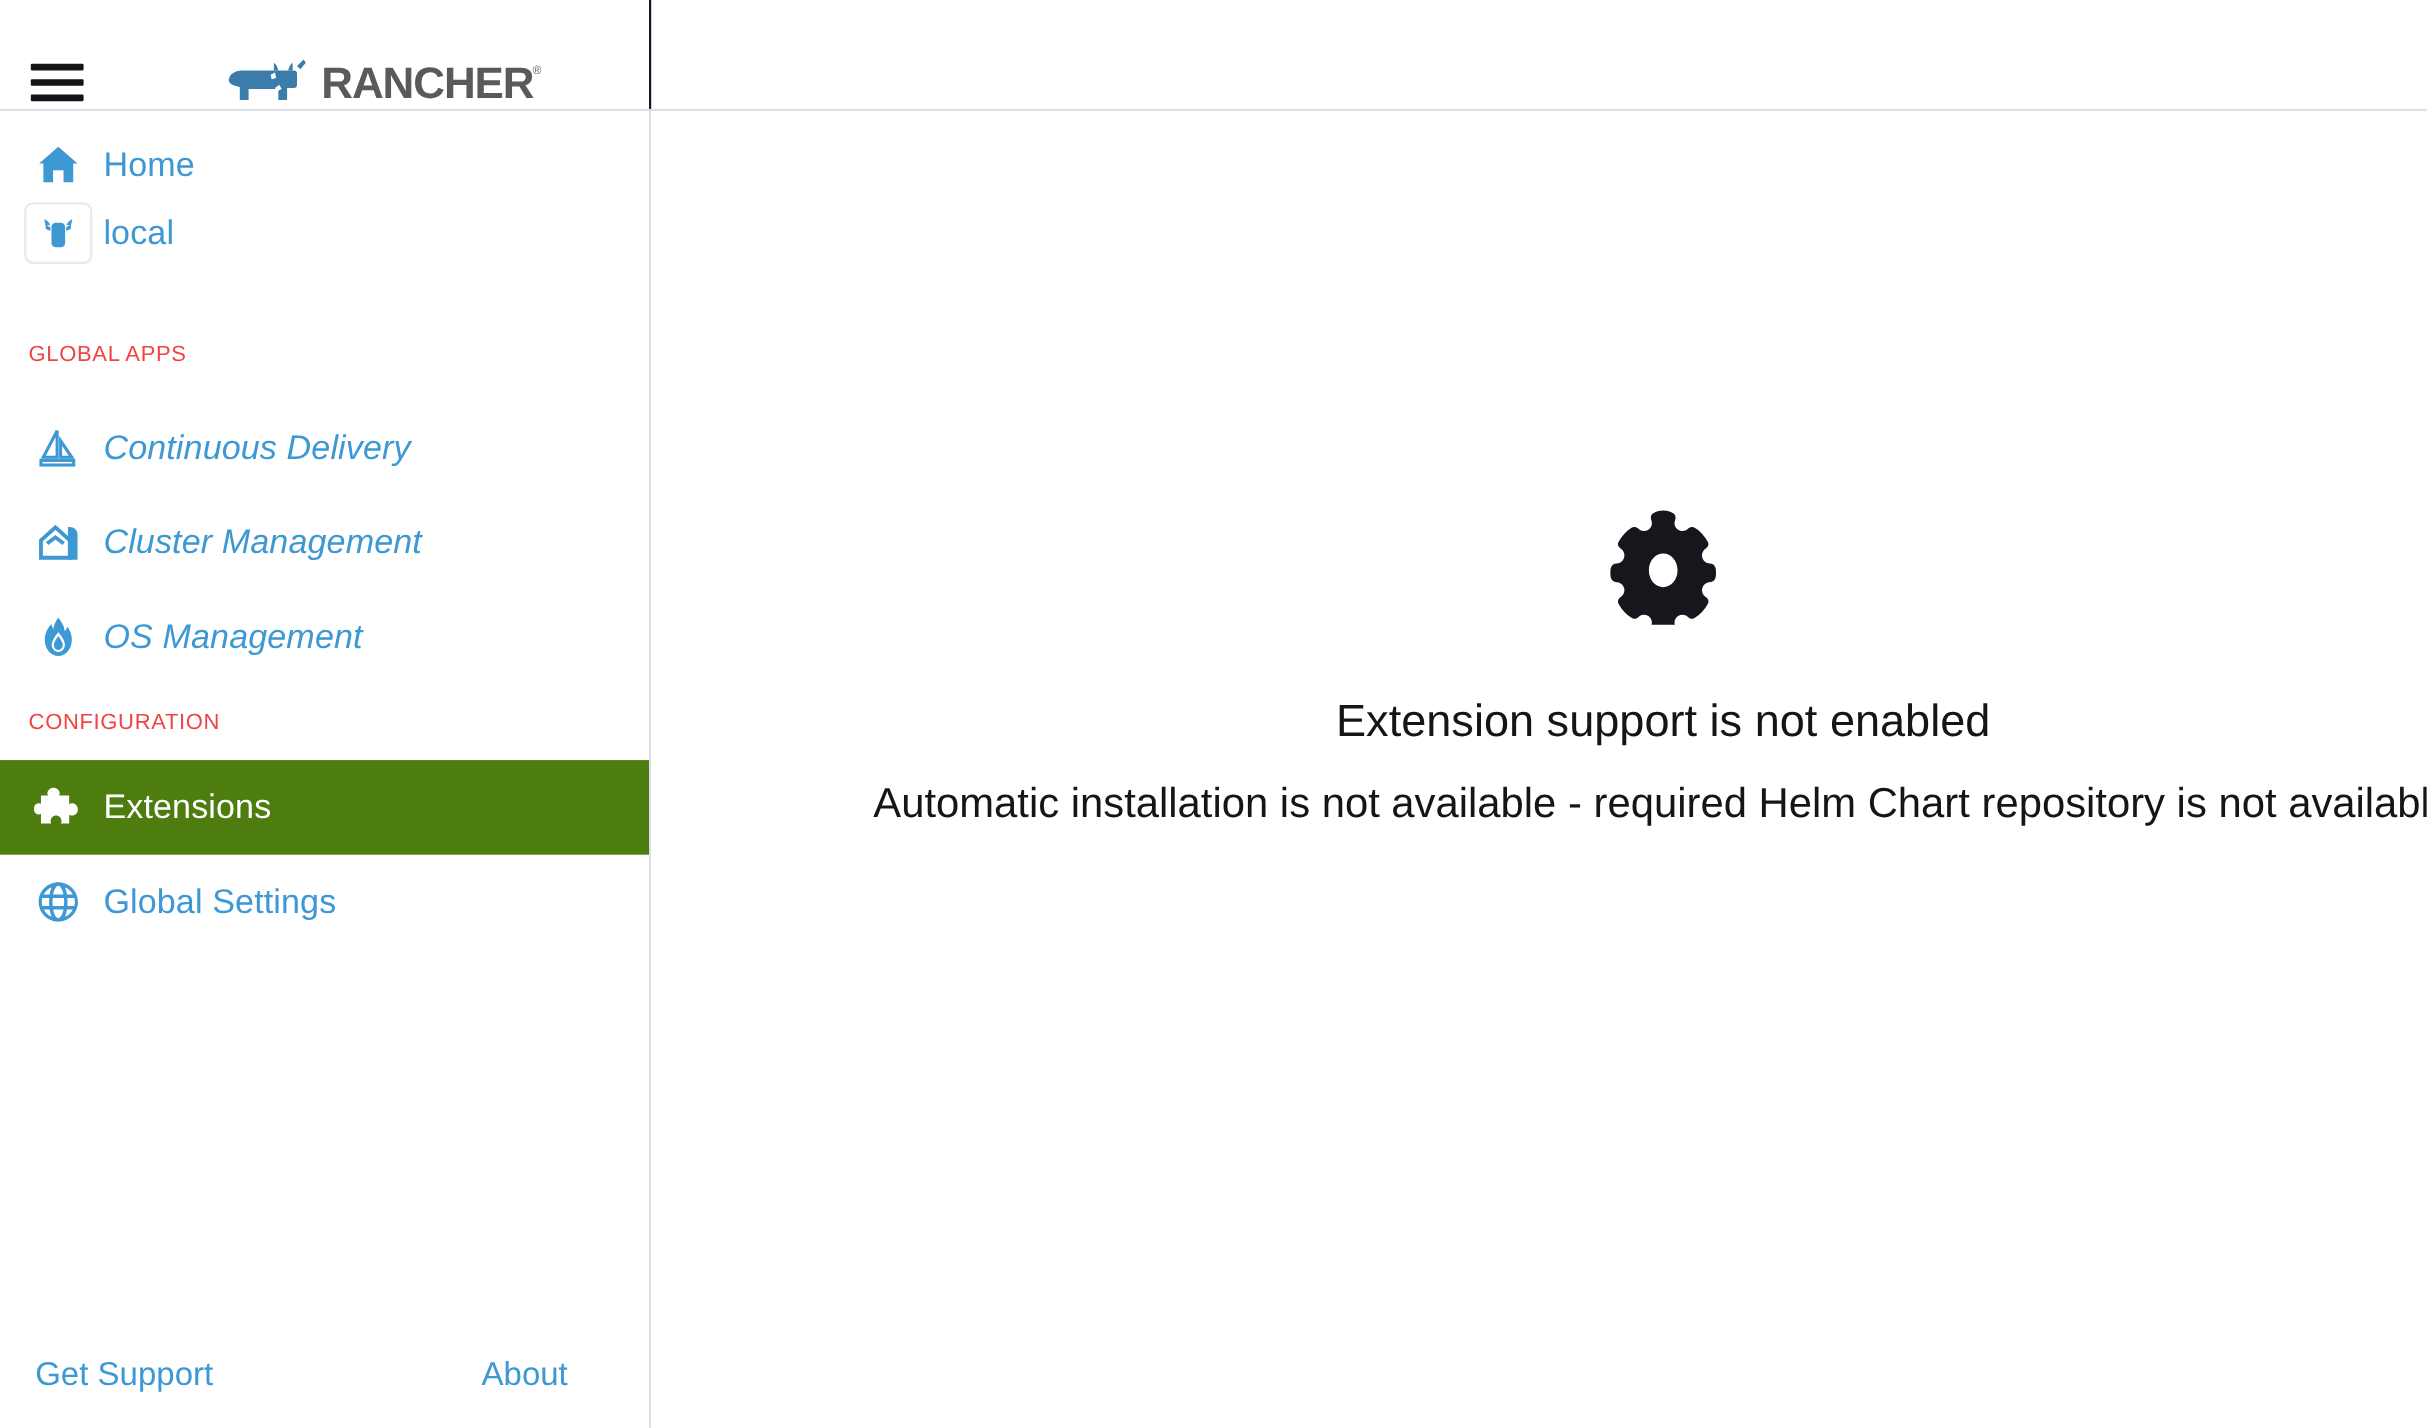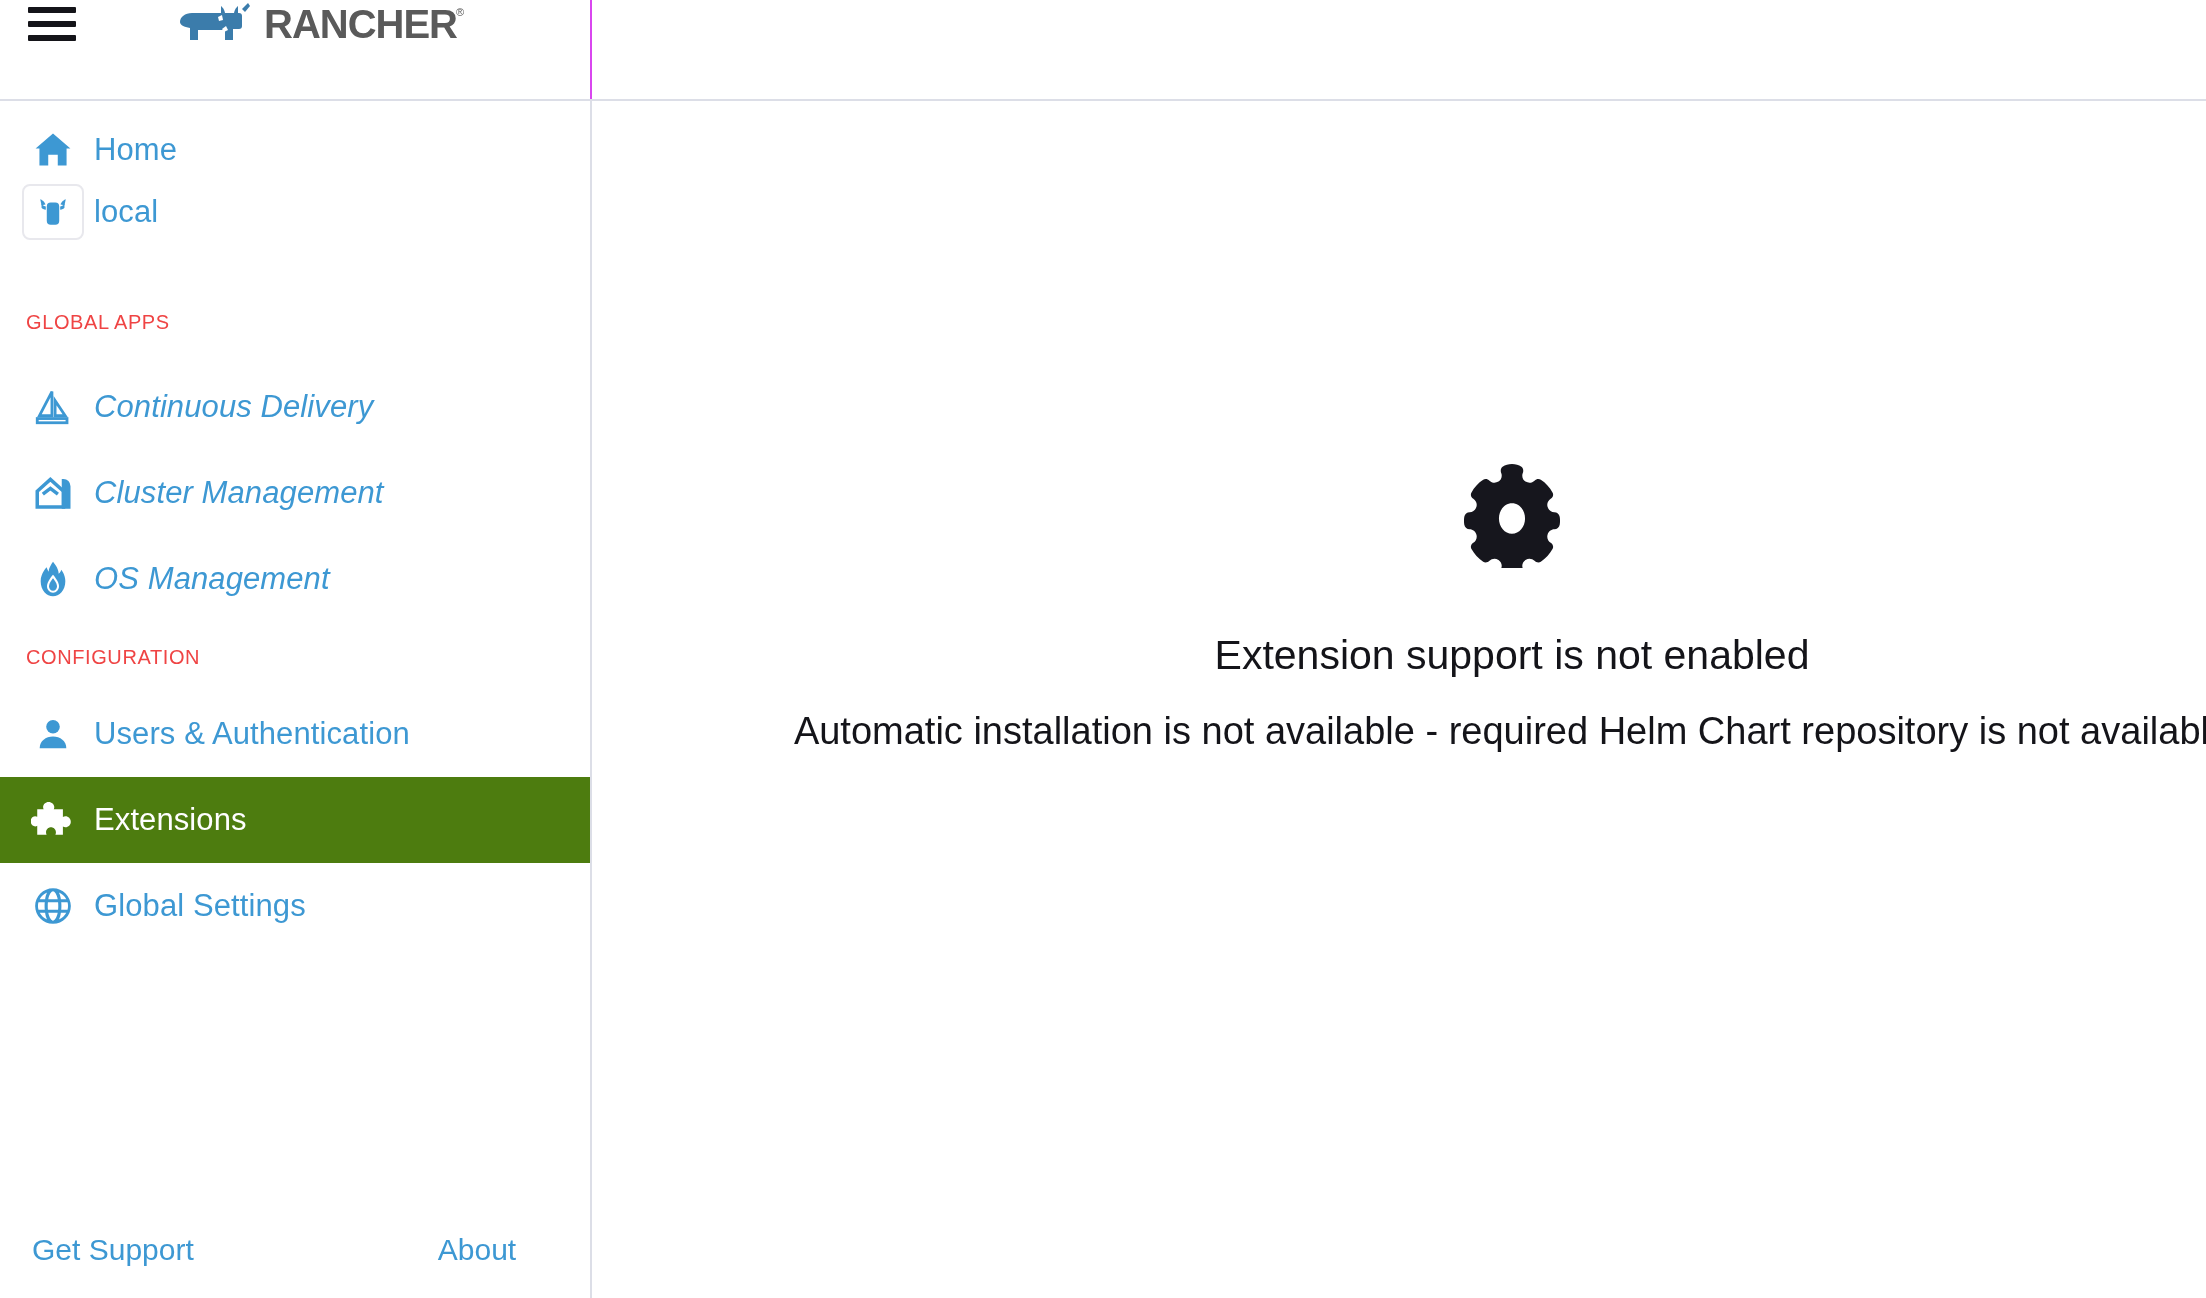--- a/index.html
+++ b/index.html
@@ -29,23 +29,24 @@
     align-items: center;
     border-bottom: 2px solid #dcdee7;
     box-sizing: border-box;
     background: #fff;
   }
   .header-left {
     width: 592px;
     flex: 0 0 592px;
     height: 100%;
     display: flex;
-    align-items: flex-start;
-    border-right: 2px solid #d946ef;
+    align-items: flex-end;
+    border-right: 2px solid #0f172a;
     box-sizing: border-box;
+    gap: 28px;
   }
   .hamburger {
     width: 48px;
     height: 48px;
     margin-left: 28px;
     display: flex;
     flex-direction: column;
     justify-content: center;
     gap: 8px;
     cursor: pointer;
@@ -295,29 +296,20 @@
         </span>
         <span class="nav-label">OS Management</span>
       </a>
 
 
       <div class="spacer-3"></div>
 
       <div class="nav-group-title">CONFIGURATION</div>
       <div class="spacer-4"></div>
 
-      <a class="nav-item config">
-        <span class="nav-icon">
-          <svg width="38" height="38" viewBox="0 0 24 24" fill="#3d98d3">
-            <circle cx="12" cy="7.4" r="4.3"></circle>
-            <path d="M3.6 21 C3.6 16.4 7.4 13.6 12 13.6 C16.6 13.6 20.4 16.4 20.4 21 Z"></path>
-          </svg>
-        </span>
-        <span class="nav-label">Users &amp; Authentication</span>
-      </a>
 
       <a class="nav-item config active">
         <span class="nav-icon">
           <svg width="44" height="44" viewBox="0 0 24 24" fill="#ffffff">
             <path d="M9.6 2.2 C7.9 2.2 6.6 3.5 6.6 5.0 C6.6 5.4 6.7 5.8 6.9 6.1 L3.4 6.1
                      L3.4 10.2 C3.1 10.0 2.7 9.9 2.3 9.9 C0.9 9.9 -0.2 11.1 -0.2 12.7
                      C-0.2 14.3 0.9 15.5 2.3 15.5 C2.7 15.5 3.1 15.4 3.4 15.2 L3.4 20.0
                      L8.5 20.0 C8.3 19.6 8.2 19.2 8.2 18.8 C8.2 17.2 9.4 16.0 10.9 16.0
                      C12.4 16.0 13.6 17.2 13.6 18.8 C13.6 19.2 13.5 19.6 13.3 20.0
                      L17.4 20.0 L17.4 15.6 C17.8 15.9 18.3 16.0 18.8 16.0

